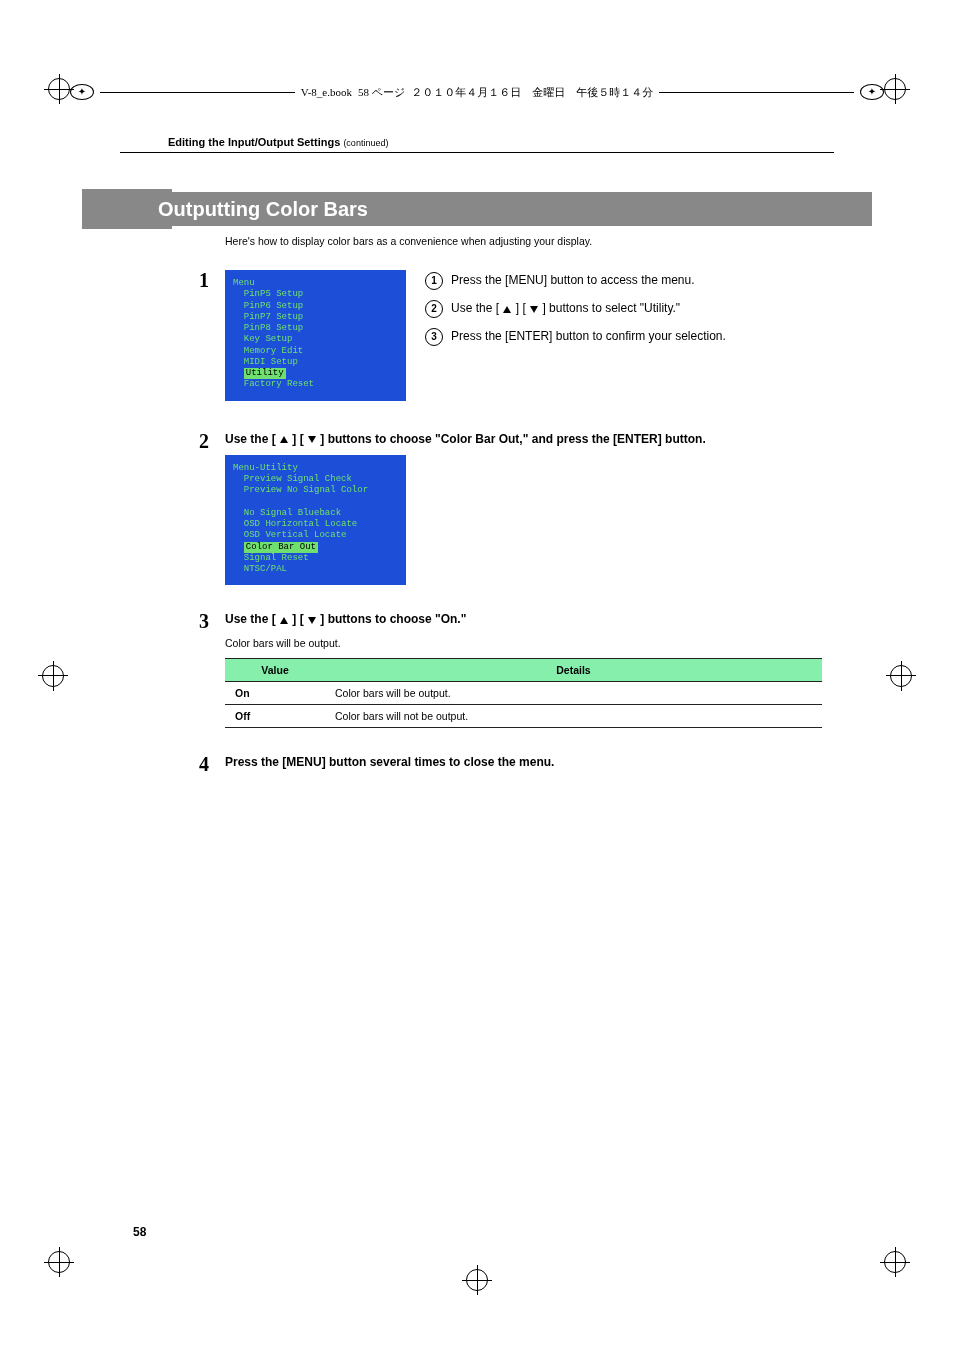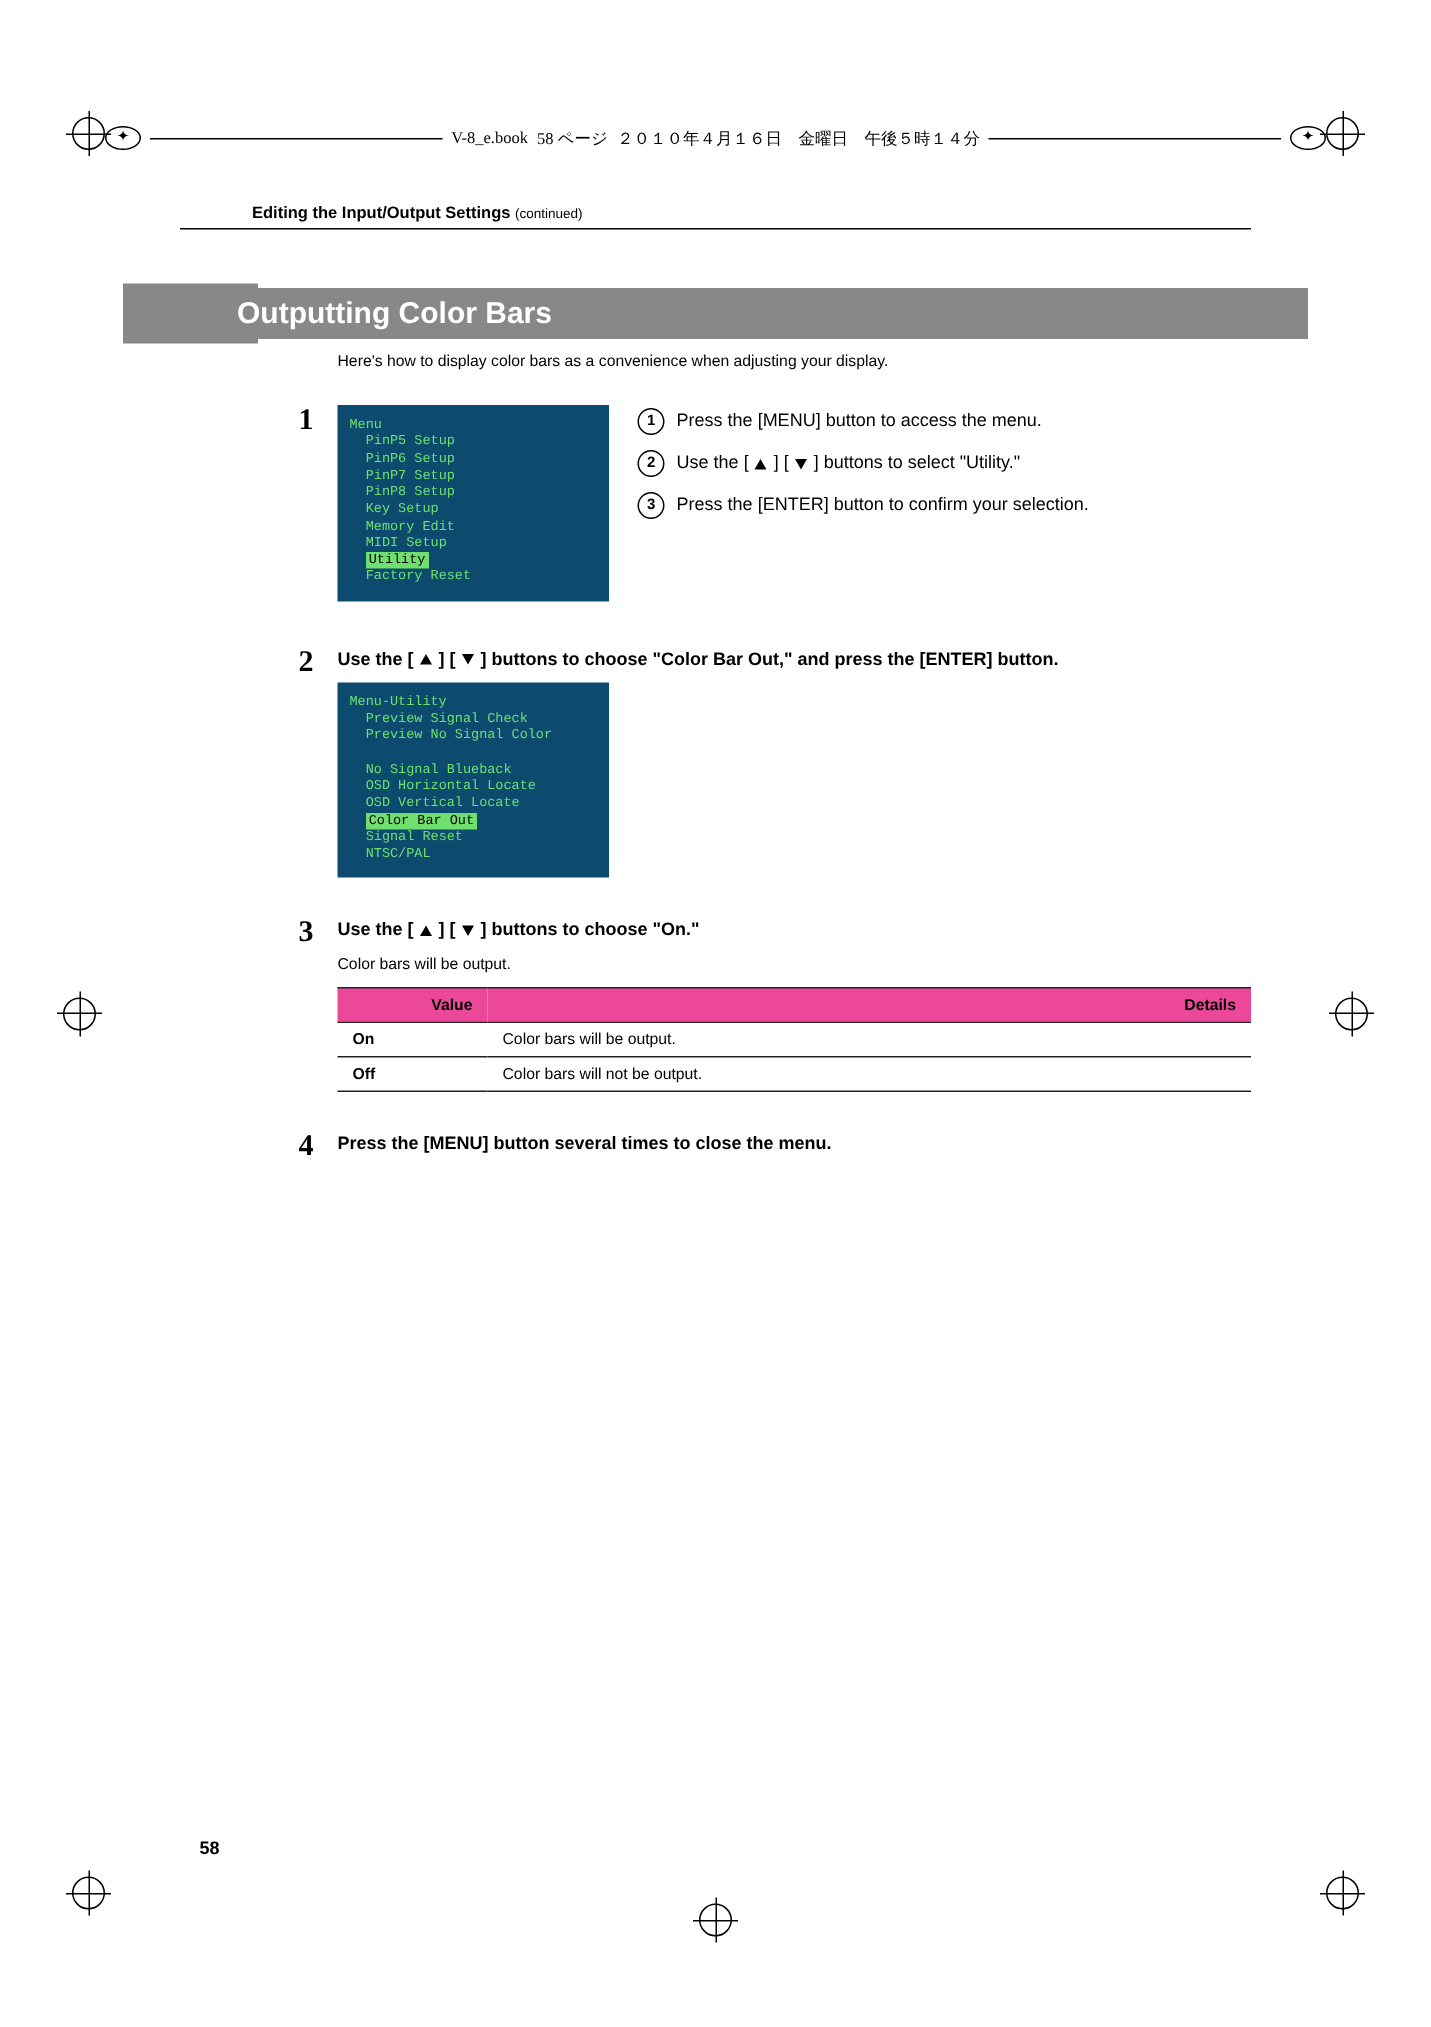--- a/index.html
+++ b/index.html
@@ -17,40 +17,40 @@
   .hdr .line{flex:1;height:1px;background:#000}
   
   .runhdr{position:absolute;left:168px;top:136px;font-size:11px;font-weight:bold}
   .runhdr .cont{font-weight:normal;font-size:9px}
   .runrule{position:absolute;left:120px;right:120px;top:152px;height:1px;background:#000}
   
   .titlebar{position:absolute;left:82px;right:82px;top:192px;height:34px;background:#888}
   .titlebar .inner{position:absolute;left:76px;top:0;bottom:0;display:flex;align-items:center;font-size:20px;font-weight:bold;color:#fff}
   .titlebar:before{content:"";position:absolute;left:0;top:-3px;width:90px;height:40px;background:#888}
   
-  .body{position:absolute;left:225px;right:120px;top:234px;font-size:11px;line-height:1.35}
+  .body{position:absolute;left:225px;right:132px;top:234px;font-size:11px;line-height:1.35}
   .lead{font-size:10.5px}
   .step{display:flex;margin-top:22px}
   .step .num{width:26px;font-size:20px;font-weight:bold;font-family:Georgia,serif;line-height:1;margin-left:-26px}
   .step .txt{flex:1}
   .step-title{font-size:12px;font-weight:bold;margin-bottom:8px}
   .step-sub{font-size:10.5px;margin-top:2px}
   .screenshot{display:inline-block;vertical-align:top;margin-right:16px}
-  .screen{width:165px;background:#0c4a6e;color:#6fe06f;font-family:"Courier New",monospace;font-size:9px;line-height:1.25;padding:8px 8px 10px 8px;white-space:pre}
+  .screen{width:165px;background:#1d4ed8;color:#6fe06f;font-family:"Courier New",monospace;font-size:9px;line-height:1.25;padding:8px 8px 10px 8px;white-space:pre}
   .screen .hl{background:#6fe06f;color:#000;display:inline-block;padding:0 2px}
   .sublist{display:inline-block;vertical-align:top;margin-top:2px}
   .sub{display:flex;align-items:flex-start;margin-bottom:10px}
   .sub .circ{width:16px;height:16px;border:1.3px solid #000;border-radius:50%;display:flex;align-items:center;justify-content:center;font-size:10px;font-weight:bold;margin-right:8px;flex:none}
   .sub .lbl{font-size:12px;font-weight:normal;line-height:16px}
   .tri{display:inline-block;width:0;height:0;border-left:4px solid transparent;border-right:4px solid transparent;vertical-align:middle;margin:0 1px}
   .tri.up{border-bottom:7px solid #000}
   .tri.dn{border-top:7px solid #000}
   
   table.vals{width:100%;border-collapse:collapse;font-size:10.5px;margin-top:8px}
-  table.vals th{background:#ec4899;text-align:right;padding:4px 10px;border-top:1px solid #222;border-bottom:1px solid #222;font-weight:bold}
+  table.vals th{background:#86efac;text-align:center;padding:4px 10px;border-top:1px solid #222;border-bottom:1px solid #222;font-weight:bold}
   table.vals td{padding:4px 10px;border-bottom:1px solid #222}
   table.vals td.k{font-weight:bold;width:80px}
   
   .pgnum{position:absolute;left:133px;bottom:112px;font-size:12px;font-weight:bold}
 </style>
 </head>
 <body>
 
 <div class="page">
 

